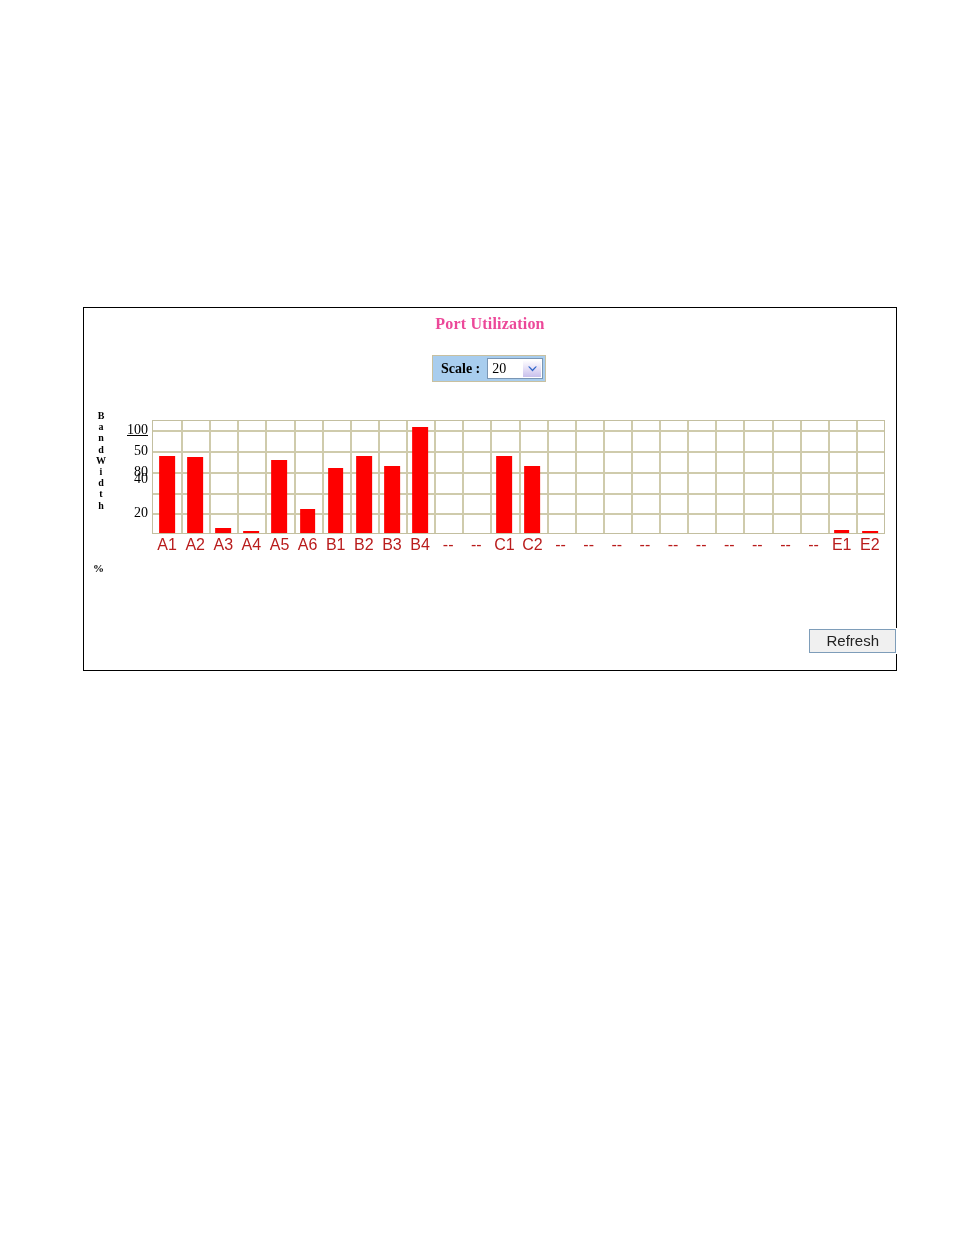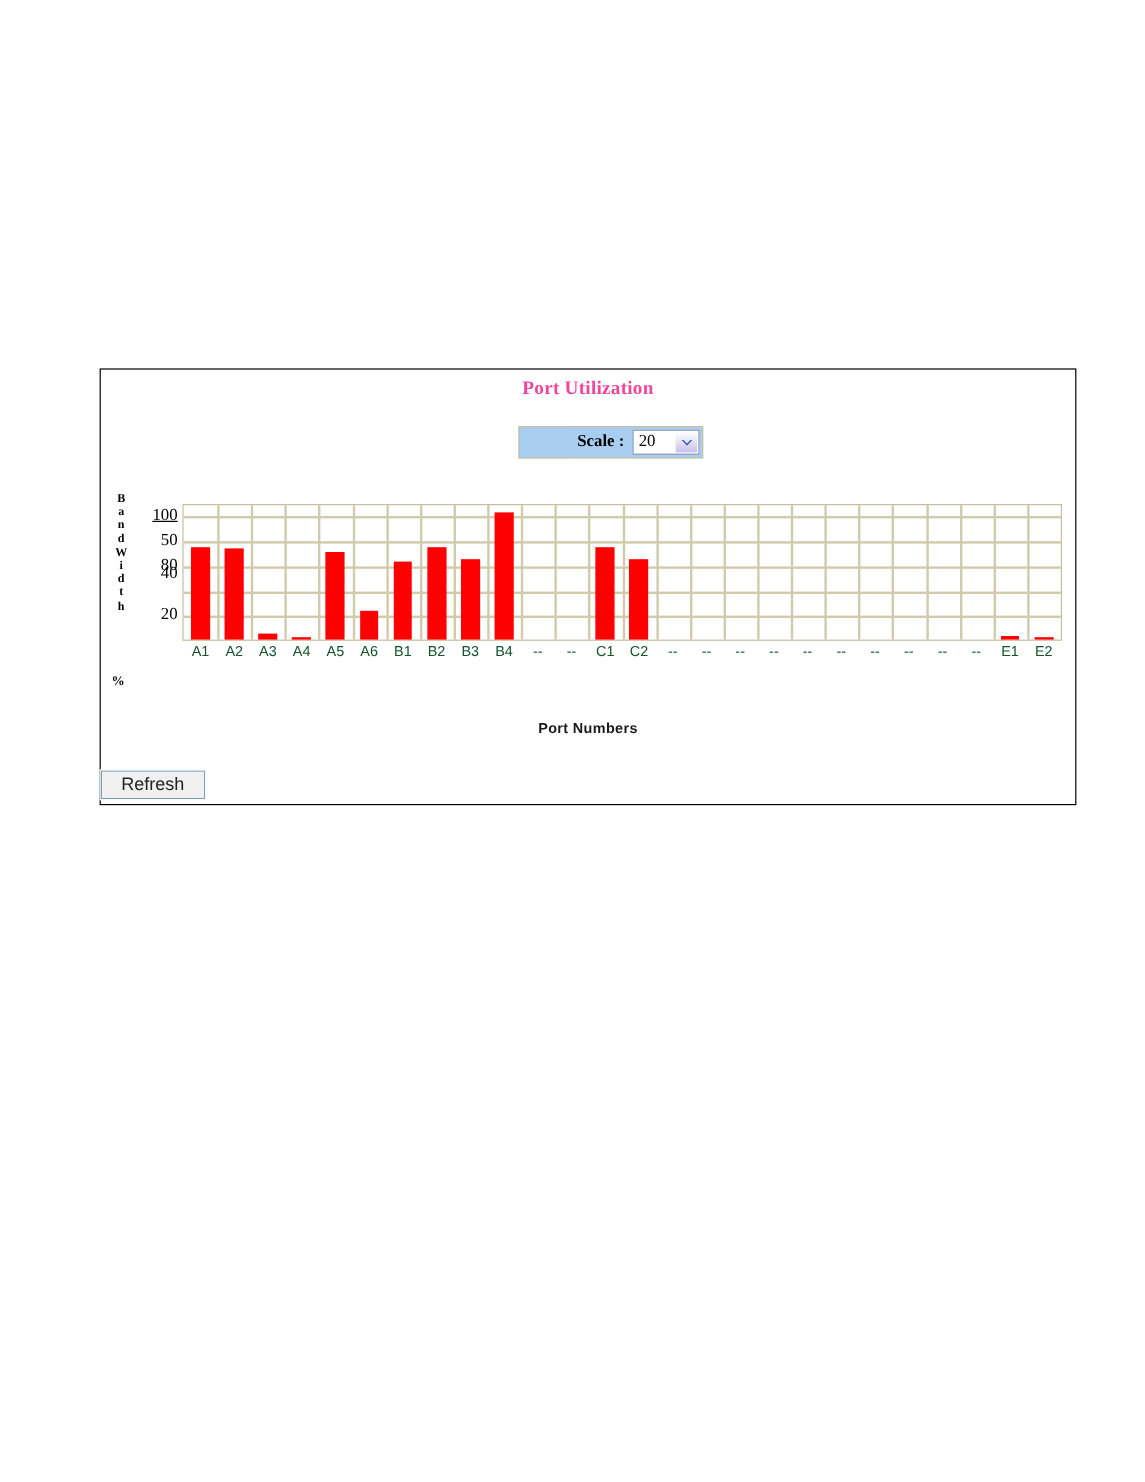--- a/index.html
+++ b/index.html
@@ -45,21 +45,20 @@
   #scale-box {
     position: absolute;
     left: 348px;
     top: 47px;
     display: flex;
     align-items: stretch;
     border: 1px solid #c8c0a0;
     background: #a8cdee;
     height: 27px;
     box-sizing: border-box;
-    padding-left: 40px;
   }
   #scale-label {
     display: flex;
     align-items: center;
     padding: 0 7px 0 8px;
     font-family: "Liberation Serif", serif;
     font-weight: bold;
     font-size: 14px;
     color: #000000;
     background: #a8cdee;
@@ -195,22 +194,22 @@
     position: absolute;
     left: 69px;
     top: 128px;
     width: 731px;
     display: flex;
   }
   #x-labels .xlab {
     flex: 1 1 0;
     text-align: center;
     font-family: "Liberation Sans", sans-serif;
-    font-size: 12px;
-    color: #14532d;
+    font-size: 16px;
+    color: #b91c1c;
     white-space: nowrap;
   }
 
   
   #x-axis-title {
     position: absolute;
     left: 0;
     top: 292px;
     width: 100%;
     text-align: center;
@@ -218,24 +217,24 @@
     font-weight: bold;
     font-size: 12px;
     color: #1a1a1a;
     letter-spacing: 0.3px;
   }
 
   
   #refresh-wrap {
     position: absolute;
     left: 0;
-    top: 334px;
+    top: 321px;
     width: 100%;
     display: flex;
-    justify-content: flex-start;
+    justify-content: flex-end;
   }
   #refresh-button {
     font-family: "Liberation Sans", sans-serif;
     font-size: 15px;
     color: #222222;
     background: #f0f0f0;
     border: 1px solid #7e9db9;
     outline: 1px solid #ffffff;
     padding: 2px 16px 3px 16px;
     cursor: pointer;
@@ -397,19 +396,18 @@
         <div class="xlab">--</div>
         <div class="xlab">--</div>
         <div class="xlab">--</div>
         <div class="xlab">--</div>
         <div class="xlab">--</div>
         <div class="xlab">E1</div>
         <div class="xlab">E2</div>
       </div>
   </div>
 
-  <div id="x-axis-title">Port Numbers</div>
 
   <div id="refresh-wrap">
     <button id="refresh-button">Refresh</button>
   </div>
 
 </div>
 
 </body></html>

